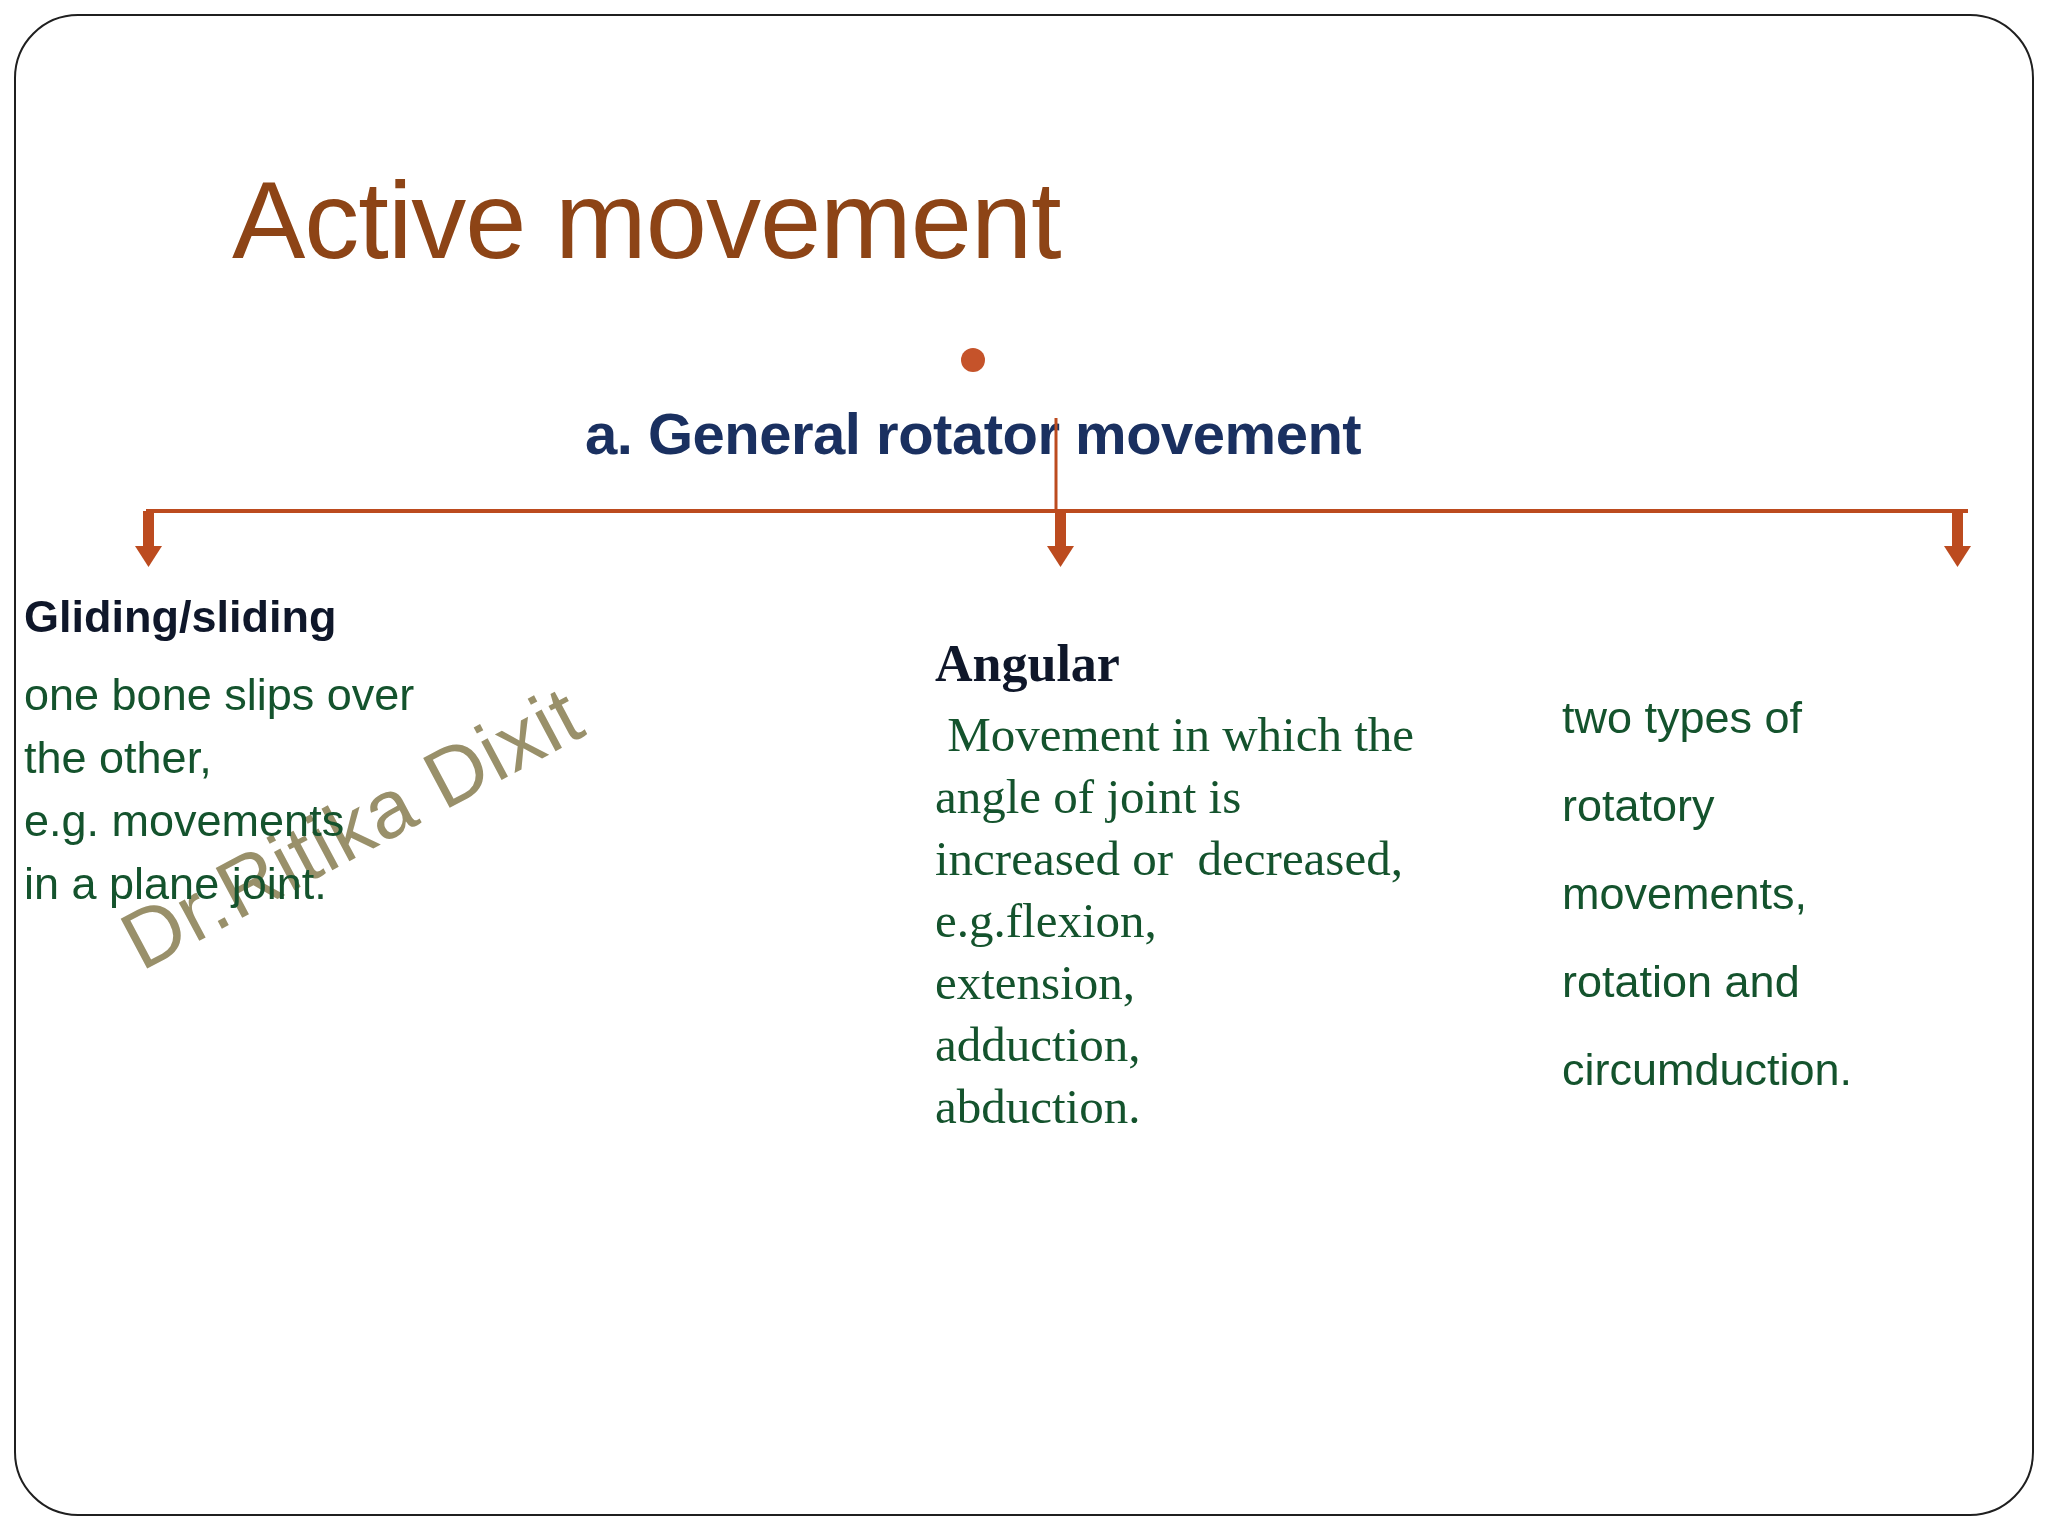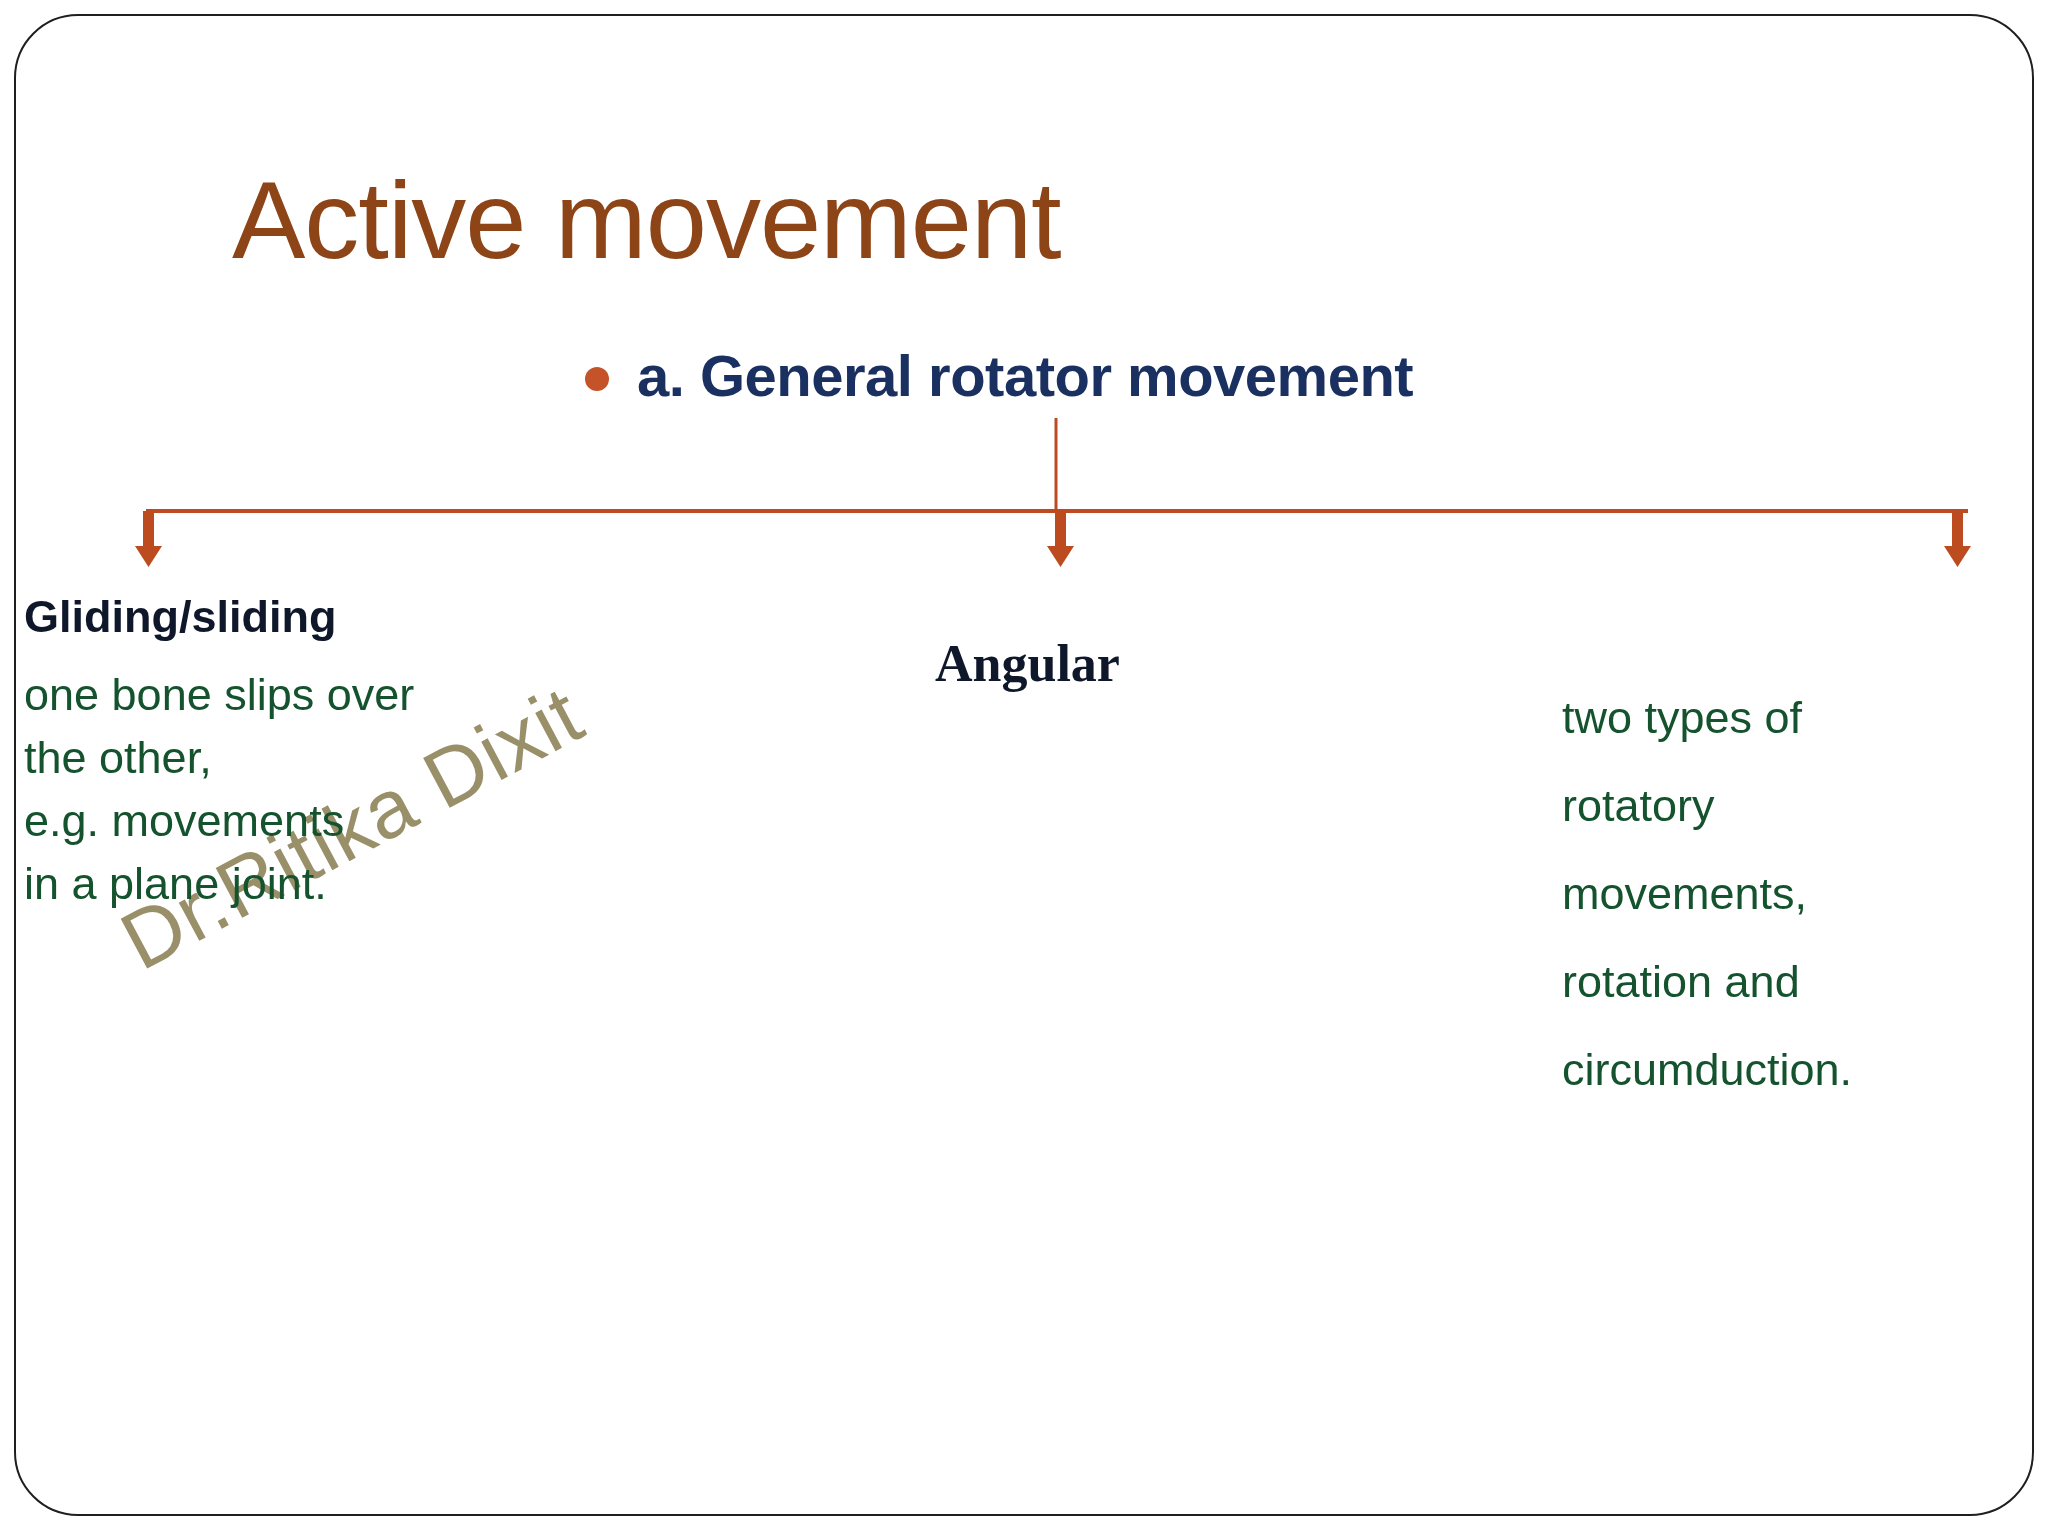--- a/index.html
+++ b/index.html
@@ -10,21 +10,21 @@
   .slide-border{
     position:absolute;left:14px;top:14px;width:2016px;height:1498px;
     border:2px solid #1f1f1f;border-radius:64px;background:transparent;
   }
   .slide-title{
     position:absolute;left:232px;top:160px;
     font-size:110px;line-height:120px;font-weight:400;letter-spacing:-1px;
     color:#8D4416;white-space:nowrap;
   }
   .bullet-row{
-    position:absolute;left:585px;top:342px;display:flex;align-items:center;gap:28px;
+    position:absolute;left:585px;top:342px;display:flex;align-items:center;gap:28px;flex-direction:column;
   }
   .bullet-dot{
     width:24px;height:24px;border-radius:50%;background:#C5532A;flex:0 0 auto;margin-top:6px;
   }
   .bullet-text{
     font-size:58px;font-weight:700;color:#1A3060;white-space:nowrap;letter-spacing:-0.5px;
   }
   .connector-svg{position:absolute;left:0;top:0;width:2048px;height:1536px;pointer-events:none;}
   .col{position:absolute;}
   .col-header{
@@ -89,20 +89,27 @@
   <div class="col col-gliding">
     <div class="col-header">Gliding/sliding</div>
     <div class="col-body">one bone slips over
 the other,
 e.g. movements
 in a plane joint.</div>
   </div>
 
   <div class="col col-angular">
     <div class="col-header">Angular</div>
+    <div class="col-body"> Movement in which the
+angle of joint is
+increased or  decreased,
+e.g.flexion,
+extension,
+adduction,
+abduction.</div>
   </div>
 
   <div class="col col-rotatory">
     <div class="col-body">two types of
 rotatory
 movements,
 rotation and
 circumduction.</div>
   </div>
 

